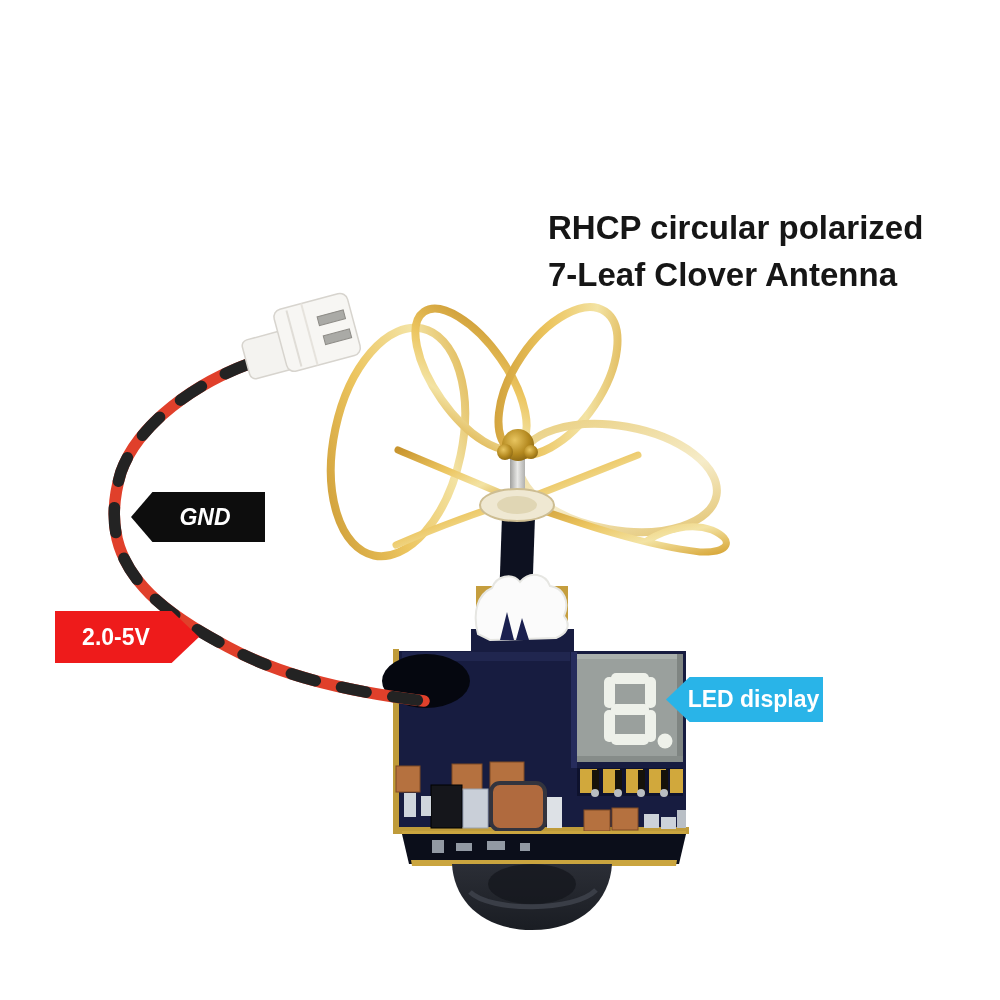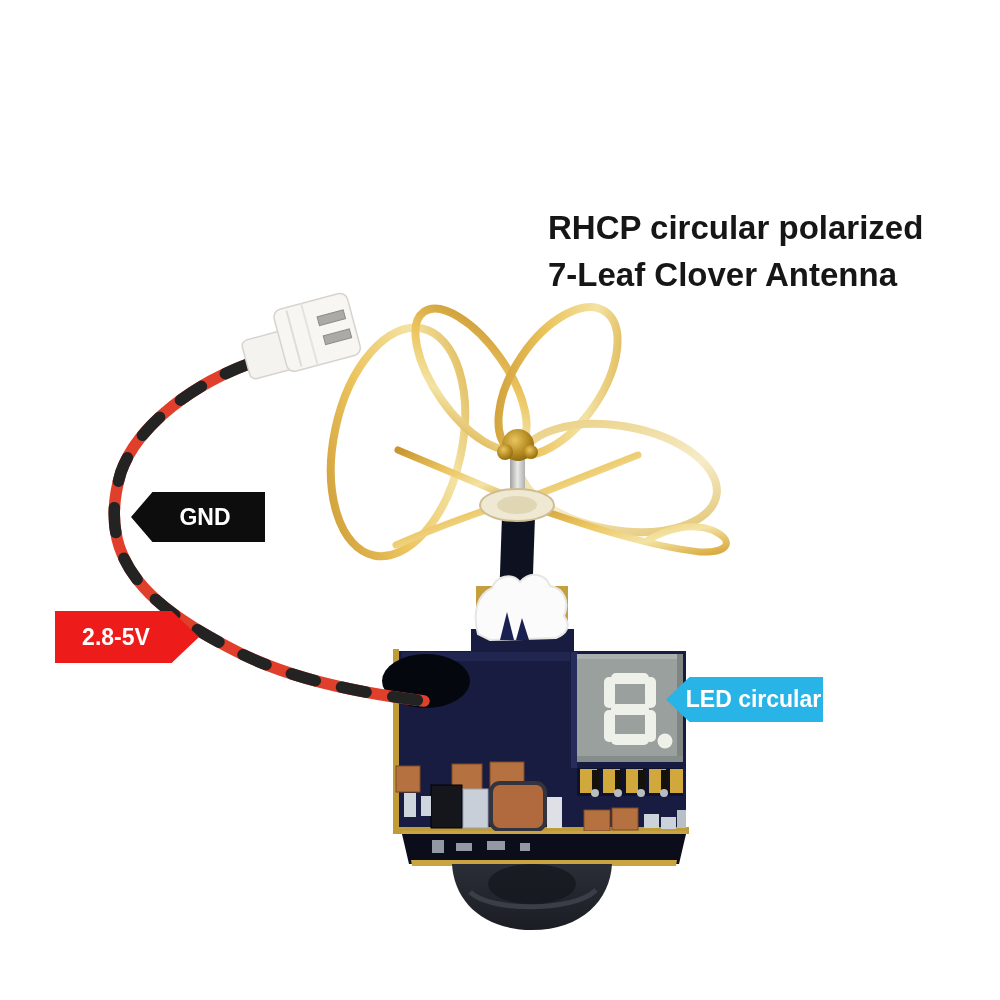--- a/index.html
+++ b/index.html
@@ -7,21 +7,21 @@
          font-family:"Liberation Sans", sans-serif;}
   .scene{position:absolute;left:0;top:0;width:1000px;height:1000px;}
   .heading{position:absolute;left:548px;top:204px;width:440px;color:#161616;
            font-size:33px;font-weight:bold;line-height:47px;letter-spacing:0px;}
   .heading span{display:block;white-space:nowrap;}
   .callout{position:absolute;display:flex;align-items:center;color:#ffffff;
            font-weight:bold;font-size:23px;white-space:nowrap;}
   .callout-gnd{left:131px;top:492px;width:134px;height:50px;background:#0d0d0d;
                clip-path:polygon(0 50%,16% 0,100% 0,100% 100%,16% 100%);
                padding-left:0;justify-content:center;}
-  .callout-gnd .txt{margin-left:14px;}
+  .callout-gnd .txt{margin-left:14px;font-style:italic;}
   .callout-voltage{left:55px;top:611px;width:144px;height:52px;background:#ee1b1b;
                clip-path:polygon(0 0,81% 0,100% 50%,81% 100%,0 100%);justify-content:center;}
   .callout-voltage .txt{margin-right:22px;}
   .callout-led{left:666px;top:677px;width:157px;height:45px;background:#29b4e8;
                clip-path:polygon(0 50%,15% 0,100% 0,100% 100%,15% 100%);justify-content:center;}
   .callout-led .txt{margin-left:18px;}
 </style>
 </head>
 <body>
 
@@ -180,19 +180,19 @@
 
   <div class="heading">
     <span>RHCP circular polarized</span>
     <span>7-Leaf Clover Antenna</span>
   </div>
 
   <div class="callout callout-gnd">
     <span class="txt">GND</span>
   </div>
   <div class="callout callout-voltage">
-    <span class="txt">2.8-5V</span>
+    <span class="txt">2.0-5V</span>
   </div>
   <div class="callout callout-led">
-    <span class="txt">LED circular</span>
+    <span class="txt">LED display</span>
   </div>
 
 </div>
 
 </body></html>

